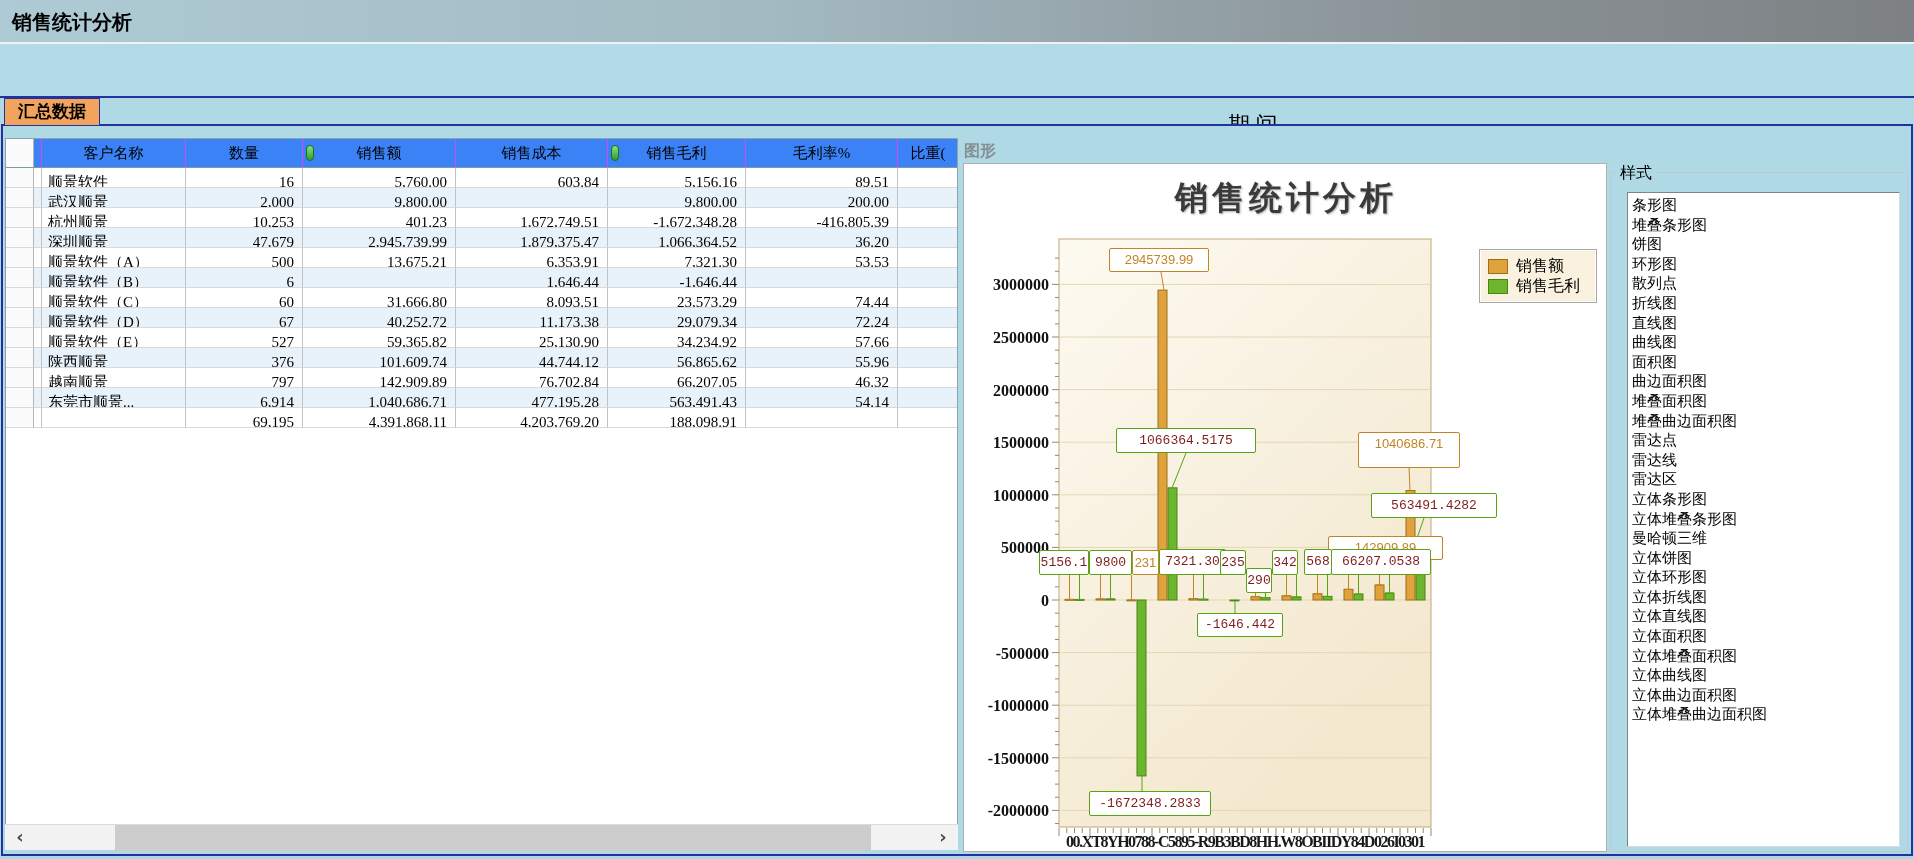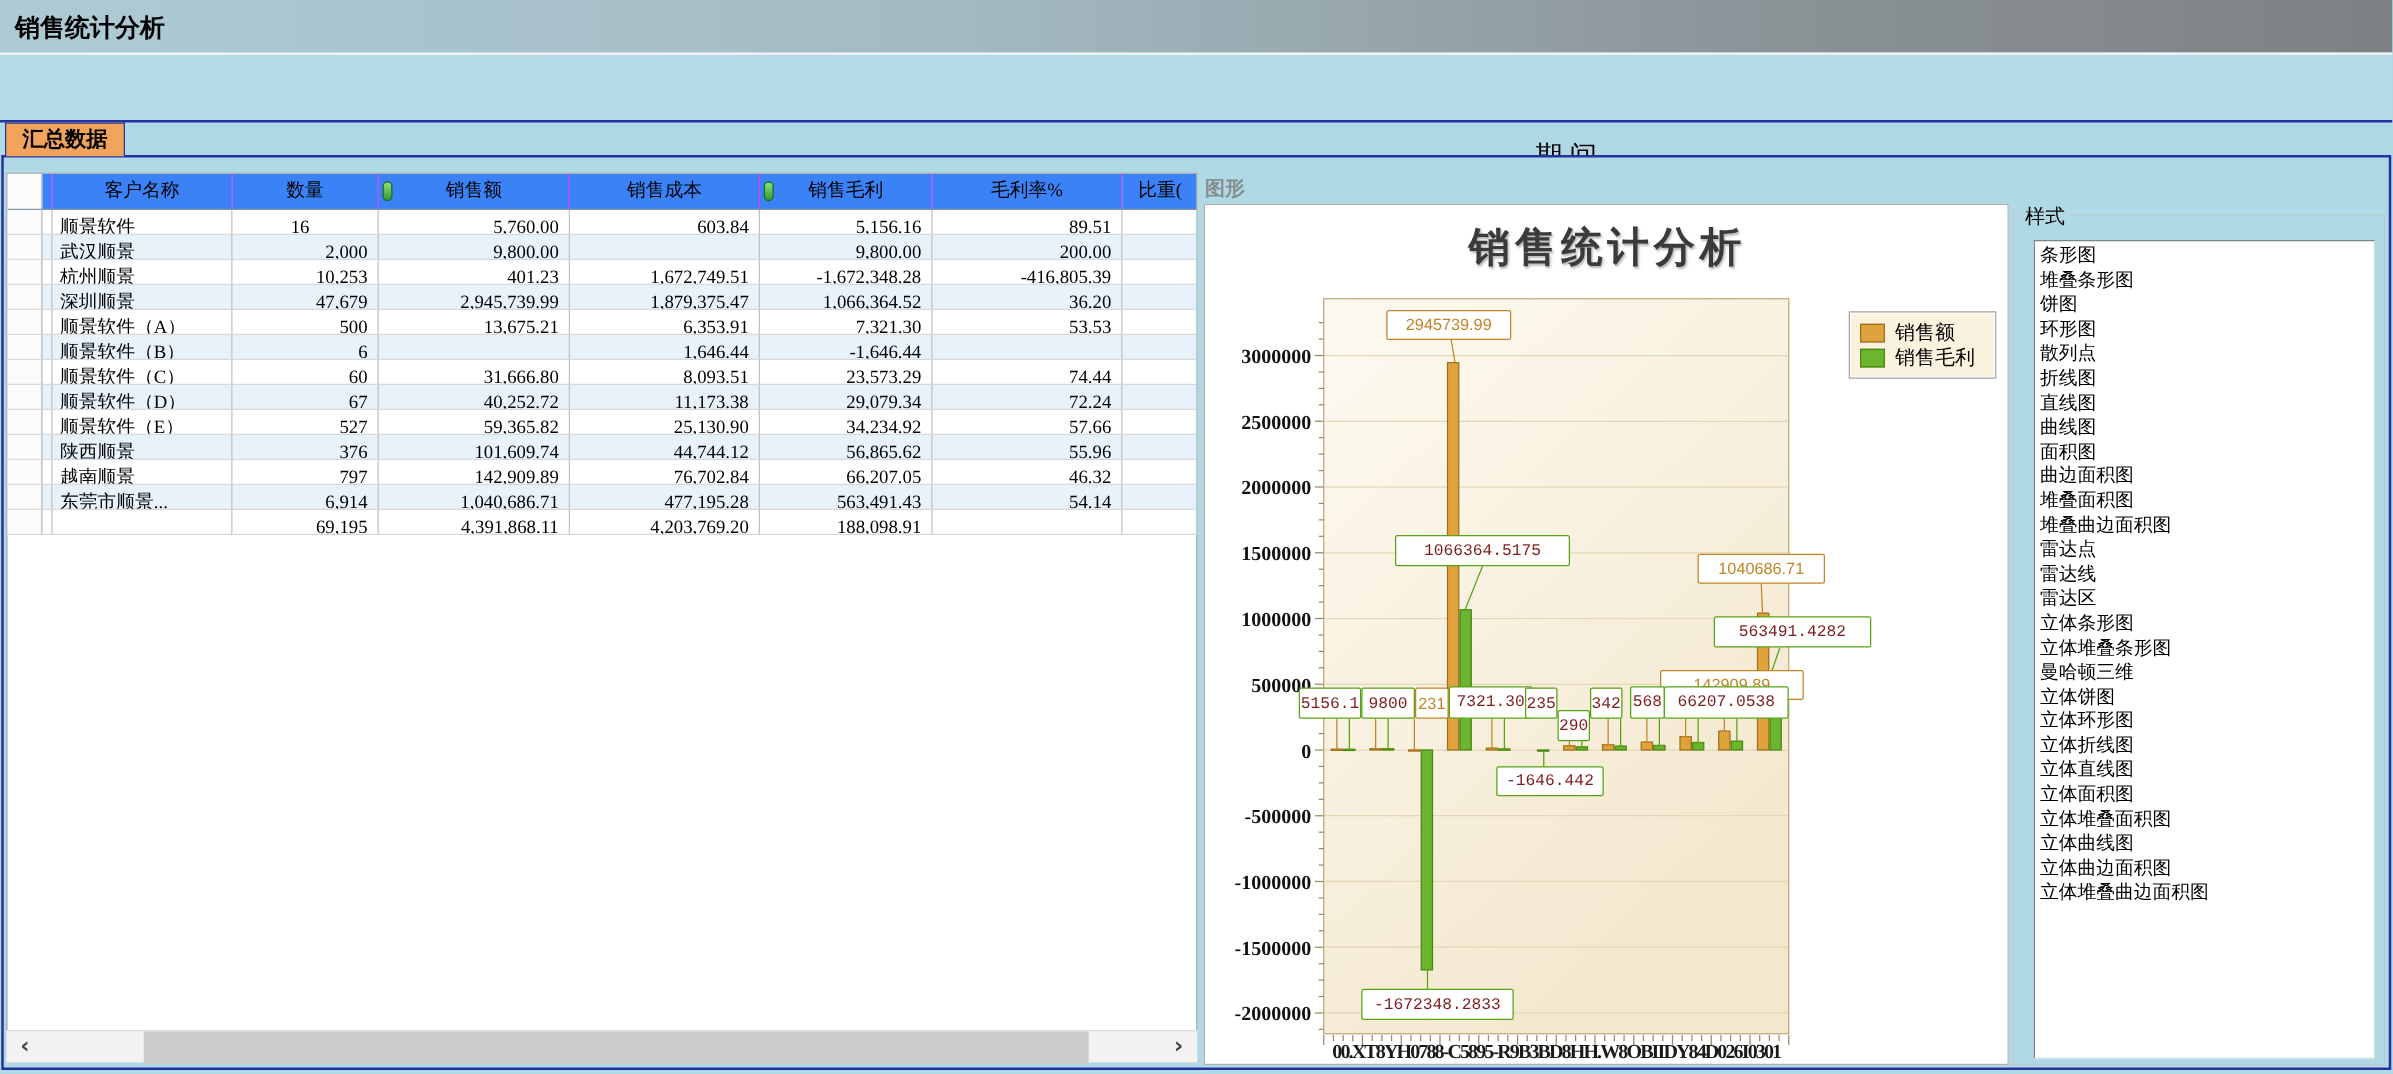--- a/index.html
+++ b/index.html
@@ -103,21 +103,21 @@
       <div class="gcell" style="width: 153px; flex: 0 0 153px;">销售额<span class="pill"></span></div>
       <div class="gcell" style="width: 152px; flex: 0 0 152px;">销售成本</div>
       <div class="gcell" style="width: 138px; flex: 0 0 138px;">销售毛利<span class="pill"></span></div>
       <div class="gcell" style="width: 152px; flex: 0 0 152px;">毛利率%</div>
       <div class="gcell" style="width: 61px; flex: 0 0 61px;">比重(</div>
     </div>
     <div class="grow gdata">
       <div class="gcell rowhdr" style="width: 28px; flex: 0 0 28px;"></div>
       <div class="gcell" style="width: 8px; flex: 0 0 8px;"></div>
       <div class="gcell name" style="width: 144px; flex: 0 0 144px;">顺景软件</div>
-      <div class="gcell num" style="width: 117px; flex: 0 0 117px; text-align: center;">16</div>
+      <div class="gcell num" style="width: 117px; flex: 0 0 117px;">16</div>
       <div class="gcell num" style="width: 153px; flex: 0 0 153px;">5,760.00</div>
       <div class="gcell num" style="width: 152px; flex: 0 0 152px;">603.84</div>
       <div class="gcell num" style="width: 138px; flex: 0 0 138px;">5,156.16</div>
       <div class="gcell num" style="width: 152px; flex: 0 0 152px;">89.51</div>
       <div class="gcell num" style="width: 61px; flex: 0 0 61px;"></div>
     </div>
     <div class="grow gdata alt">
       <div class="gcell rowhdr" style="width: 28px; flex: 0 0 28px;"></div>
       <div class="gcell" style="width: 8px; flex: 0 0 8px;"></div>
       <div class="gcell name" style="width: 144px; flex: 0 0 144px;">武汉顺景</div>
@@ -452,21 +452,21 @@
     <div class="callout s1" style="left: 125px; top: 386px; width: 43px; height: 25px; line-height: 23px;">9800</div>
     <div class="callout s0" style="left: 168px; top: 386px; width: 27px; height: 25px; line-height: 23px;">231</div>
     <div class="callout s1" style="left: 195px; top: 385px; width: 67px; height: 26px; line-height: 24px;">7321.30</div>
     <div class="callout s1" style="left: 256px; top: 386px; width: 26px; height: 25px; line-height: 23px;">235</div>
     <div class="callout s1" style="left: 282px; top: 404px; width: 26px; height: 25px; line-height: 23px;">290</div>
     <div class="callout s1" style="left: 308px; top: 386px; width: 26px; height: 25px; line-height: 23px;">342</div>
     <div class="callout s1" style="left: 340px; top: 385px; width: 28px; height: 26px; line-height: 24px;">568</div>
     <div class="callout s1" style="left: 367px; top: 385px; width: 100px; height: 26px; line-height: 24px;">66207.0538</div>
     <div class="callout s0" style="left: 145px; top: 84px; width: 100px; height: 24px; line-height: 22px;">2945739.99</div>
     <div class="callout s1" style="left: 152px; top: 264px; width: 140px; height: 25px; line-height: 23px;">1066364.5175</div>
-    <div class="callout s0" style="left: 394px; top: 279px; width: 102px; height: 24px; line-height: 22px;">1040686.71</div>
+    <div class="callout s0" style="left: 394px; top: 268px; width: 102px; height: 36px; line-height: 22px;">1040686.71</div>
     <div class="callout s1" style="left: 407px; top: 329px; width: 126px; height: 25px; line-height: 23px;">563491.4282</div>
     <div class="callout s1" style="left: 233px; top: 449px; width: 86px; height: 24px; line-height: 22px;">-1646.442</div>
     <div class="callout s1" style="left: 125px; top: 627px; width: 122px; height: 25px; line-height: 23px;">-1672348.2833</div>
     <div class="legend" style="left: 515px; top: 85px; width: 118px; height: 54px;">
       <div class="li">
         <span class="sw" style="background: rgb(223, 162, 60); border: 1px solid rgb(156, 111, 28);"></span>
         <span class="lt">销售额</span>
       </div>
       <div class="li">
         <span class="sw" style="background: rgb(108, 181, 47); border: 1px solid rgb(74, 133, 16);"></span>

